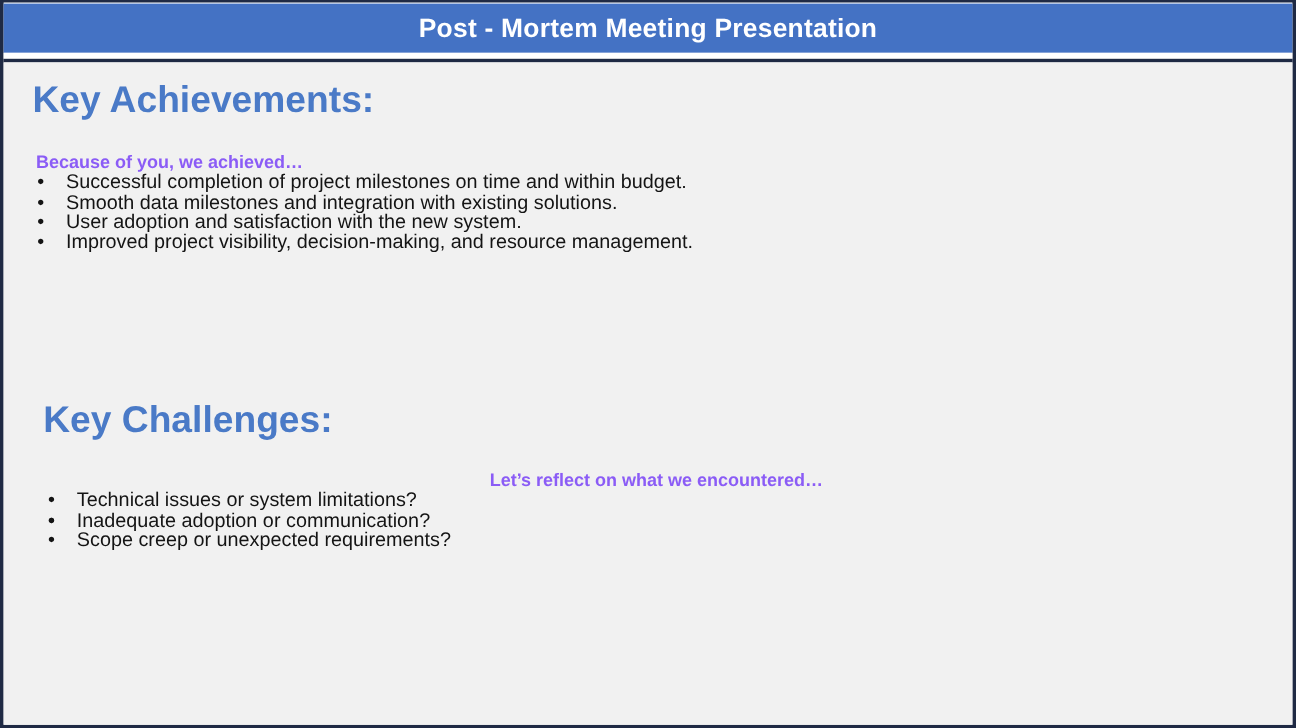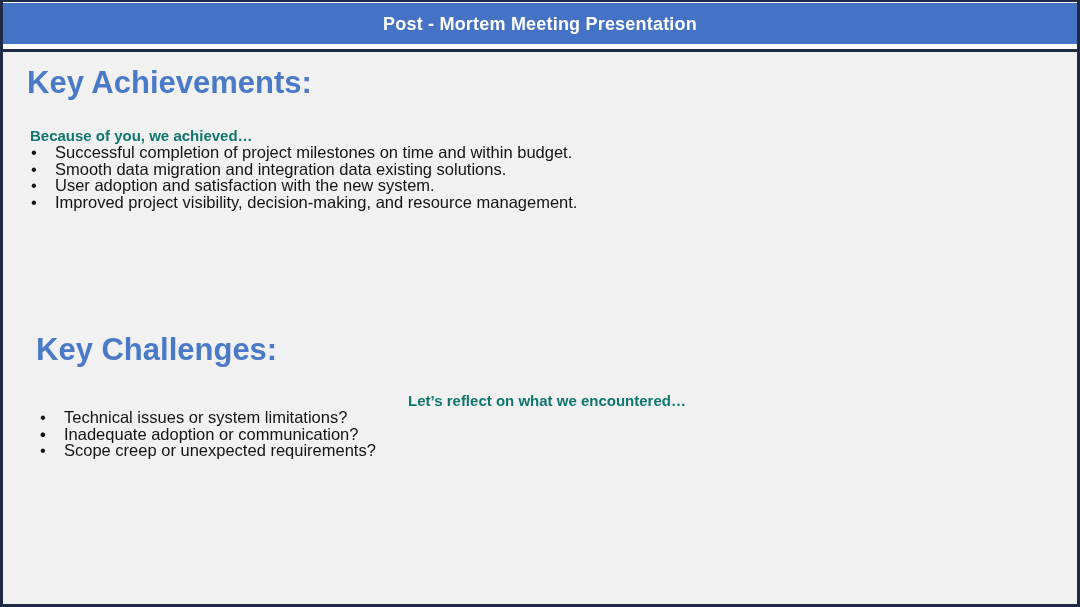--- a/index.html
+++ b/index.html
@@ -30,21 +30,21 @@
     right: 0;
     top: 1px;
     height: 41px;
     background: #4472c4;
     display: flex;
     align-items: center;
     justify-content: center;
   }
   .title-bar-text {
     color: #ffffff;
-    font-size: 18px;
+    font-size: 22px;
     font-weight: bold;
     letter-spacing: 0.2px;
     line-height: 1;
     white-space: nowrap;
   }
   .title-gap {
     position: absolute;
     left: 0;
     right: 0;
     top: 42px;
@@ -82,21 +82,21 @@
   }
   .section-heading {
     color: #4a7ac7;
     font-size: 31px;
     font-weight: bold;
     line-height: 1.1;
     margin: 0;
     padding: 0;
   }
   .section-subheading {
-    color: #0f766e;
+    color: #8b5cf6;
     font-size: 15px;
     font-weight: bold;
     margin: 0;
     padding: 0;
   }
   .ach-sub { margin-top: 27px; margin-left: 3px; }
   .chl-sub { margin-top: 25px; margin-left: 1px; text-align: center; }
   ul.bullets {
     list-style: none;
     margin: 0;
@@ -139,21 +139,21 @@
     <div class="section-achievements">
       <h1 class="section-heading">Key Achievements:</h1>
       <p class="section-subheading ach-sub">Because of you, we achieved…</p>
       <ul class="bullets ach-list">
         <li>
           <span class="bullet-dot">•</span>
           <span>Successful completion of project milestones on time and within budget.</span>
         </li>
         <li>
           <span class="bullet-dot">•</span>
-          <span>Smooth data migration and integration data existing solutions.</span>
+          <span>Smooth data milestones and integration with existing solutions.</span>
         </li>
         <li>
           <span class="bullet-dot">•</span>
           <span>User adoption and satisfaction with the new system.</span>
         </li>
         <li>
           <span class="bullet-dot">•</span>
           <span>Improved project visibility, decision-making, and resource management.</span>
         </li>
       </ul>

